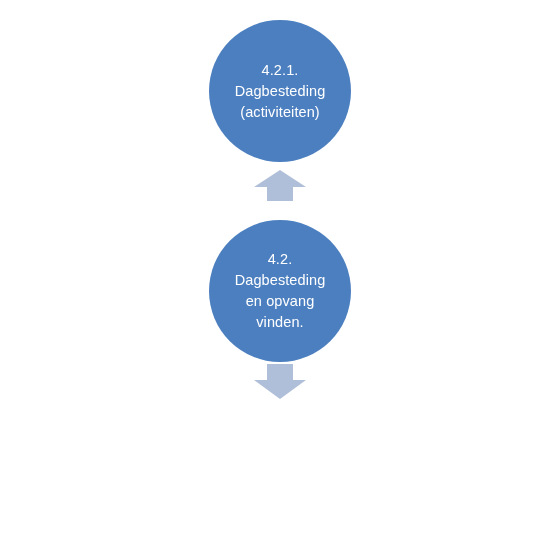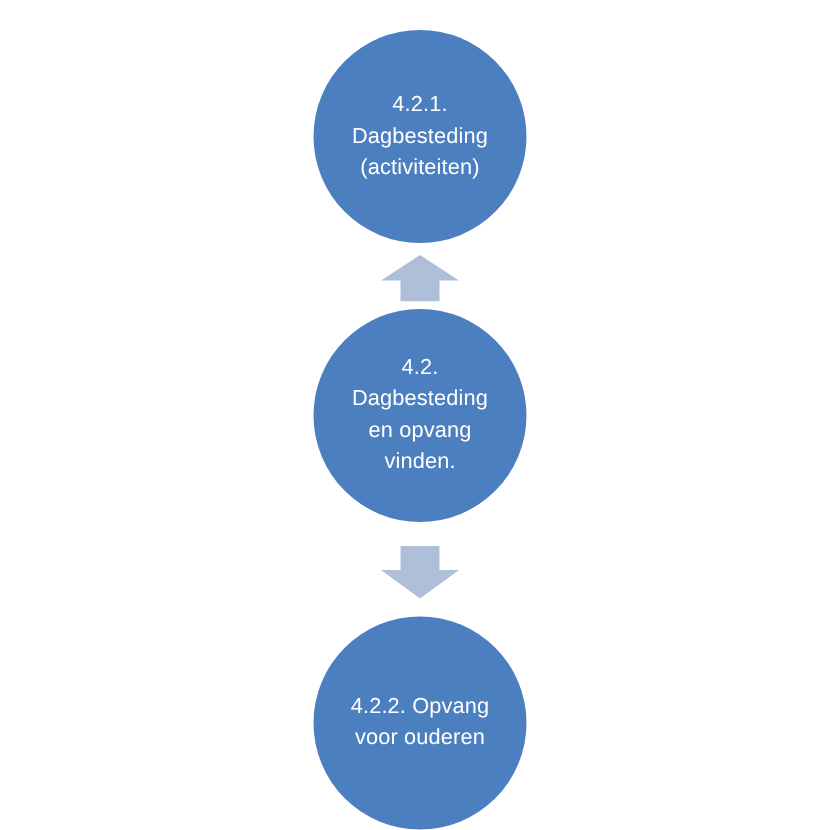--- a/index.html
+++ b/index.html
@@ -40,21 +40,21 @@
   
   #node-top {
     left: 209px;
     top: 20px;
     width: 142px;
     height: 142px;
   }
   
   #node-middle {
     left: 209px;
-    top: 206px;
+    top: 220px;
     width: 142px;
     height: 142px;
   }
   
   #node-bottom {
     left: 209px;
     top: 411px;
     width: 142px;
     height: 142px;
   }
@@ -102,18 +102,14 @@
 en opvang
 vinden.</span>
   </div>
 
   <div class="connector" id="arrow-down">
     <svg viewBox="0 0 52 35" preserveAspectRatio="none" aria-hidden="true">
       <polygon points="13,0 39,0 39,16 52,16 26,35 0,16 13,16" fill="#AFBFD9"></polygon>
     </svg>
   </div>
 
-  <div class="node-circle" id="node-bottom">
-    <span class="node-label">4.2.2. Opvang
-voor ouderen</span>
-  </div>
 
 </div>
 
 </body></html>

